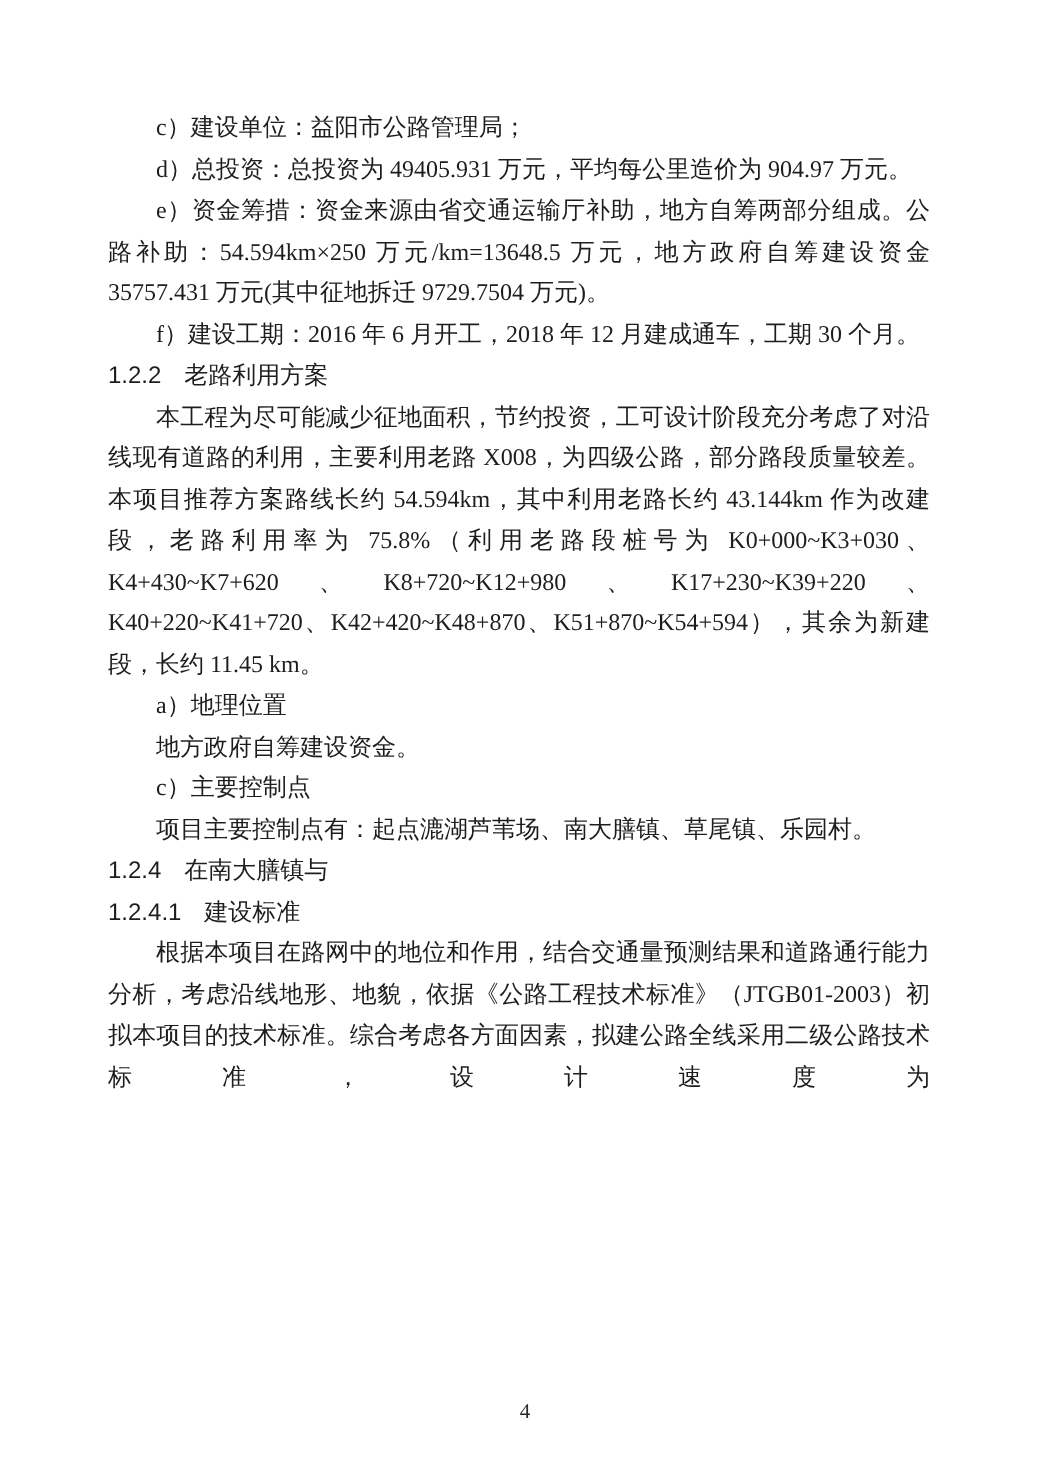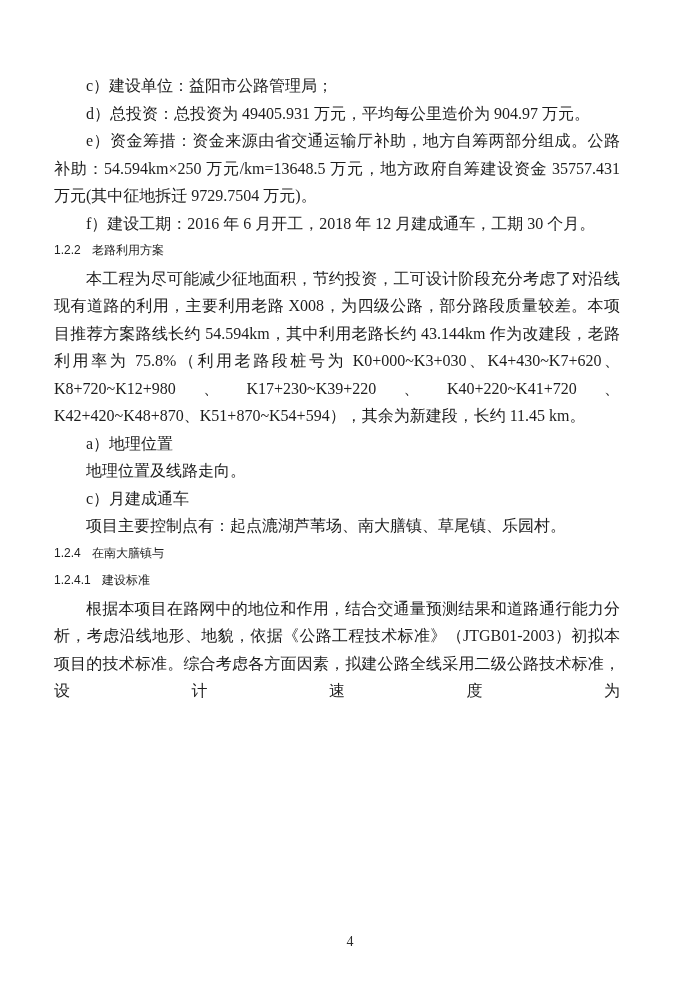--- a/index.html
+++ b/index.html
@@ -11,41 +11,41 @@
     width: 700px;
     height: 989px;
     font-family: "Liberation Serif", "DejaVu Serif", serif;
     color: #1d1d1d;
   }
   .page {
     position: relative;
     box-sizing: border-box;
     width: 700px;
     height: 989px;
-    padding: 72px 80px 0 54px;
+    padding: 72px 80px 0 72px;
     background: #ffffff;
     overflow: hidden;
   }
   .content p {
     margin: 0;
     font-size: 16px;
     line-height: 27.5px;
     text-align: justify;
     word-break: break-word;
   }
   .content p.indent {
     text-indent: 2em;
   }
   .content p.continued {
     
     text-align-last: justify;
   }
   .content h2 {
     margin: 0;
-    font-size: 12px;
+    font-size: 16px;
     line-height: 27.5px;
     font-weight: 400;
     font-family: "Liberation Sans", "DejaVu Sans", sans-serif;
     text-align: left;
   }
   .content h2 .num {
     display: inline-block;
     margin-right: 0.95em;
   }
   .footer-pagenum {
@@ -77,23 +77,23 @@
       <span class="num">1.2.2</span><span>老路利用方案</span>
     </h2>
 
     <p class="indent">本工程为尽可能减少征地面积，节约投资，工可设计阶段充分考虑了对沿线现有道路的利用，主要利用老路 X008，为四级公路，部分路段质量较差。本项目推荐方案路线长约 54.594km，其中利用老路长约 43.144km 作为改建段，老路利用率为 75.8%（利用老路段桩号为 K0+000~K3+030、K4+430~K7+620、K8+720~K12+980、K17+230~K39+220、K40+220~K41+720、K42+420~K48+870、K51+870~K54+594），其余为新建段，长约 11.45 km。</p>
 
 
     <p class="indent">a）地理位置</p>
 
 
 
-    <p class="indent">地理位置及线路走向。</p>
+    <p class="indent">地方政府自筹建设资金。</p>
 
-    <p class="indent">c）月建成通车</p>
+    <p class="indent">c）主要控制点</p>
 
     <p class="indent">项目主要控制点有：起点漉湖芦苇场、南大膳镇、草尾镇、乐园村。</p>
 
     <h2>
       <span class="num">1.2.4</span><span>在南大膳镇与</span>
     </h2>
 
     <h2>
       <span class="num">1.2.4.1</span><span>建设标准</span>
     </h2>

